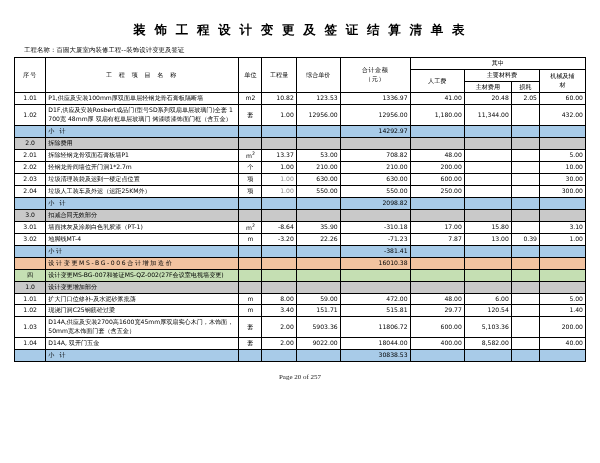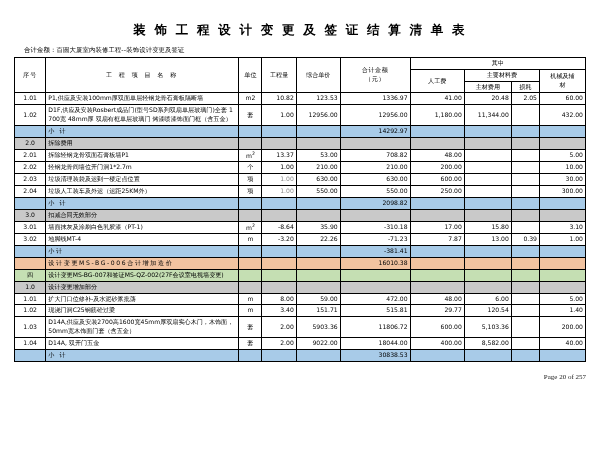--- a/index.html
+++ b/index.html
@@ -73,36 +73,36 @@
   tr.r-sec-orange td { background: #f2c3a0; }
   tr.r-sec-green  td { background: #c5dfb3; }
   tr.r-data td { background: #ffffff; }
   .subtotal-label { letter-spacing: 1.6px; padding-left: 3px; }
   .grey-faded { color: #8a8a8a; }
   .sec-code { text-align: center; font-weight: bold; }
   .sec-title { text-align: left; padding-left: 3px; font-weight: bold; }
   .grp-code { text-align: center; }
   .grp-title { text-align: left; padding-left: 5px; }
   .footer {
-    text-align: right;
+    text-align: center;
     font-size: 7px;
     padding-top: 11px;
     color: #222;
     font-family: "Liberation Serif", serif;
   }
   .sup { font-size: 4.6px; vertical-align: super; }
 </style>
 </head>
 <body>
 
 <div class="page">
 
   <div class="doc-title">装 饰 工 程 设 计 变 更 及 签 证 结 算 清 单 表</div>
 
-  <div class="project-line">合计金额：百圆大厦室内装修工程--装饰设计变更及签证</div>
+  <div class="project-line">工程名称：百圆大厦室内装修工程--装饰设计变更及签证</div>
 
   <table class="sheet">
     <colgroup>
       <col style="width:30px">
       <col style="width:185px">
       <col style="width:22px">
       <col style="width:33px">
       <col style="width:42px">
       <col style="width:67px">
       <col style="width:52px">

